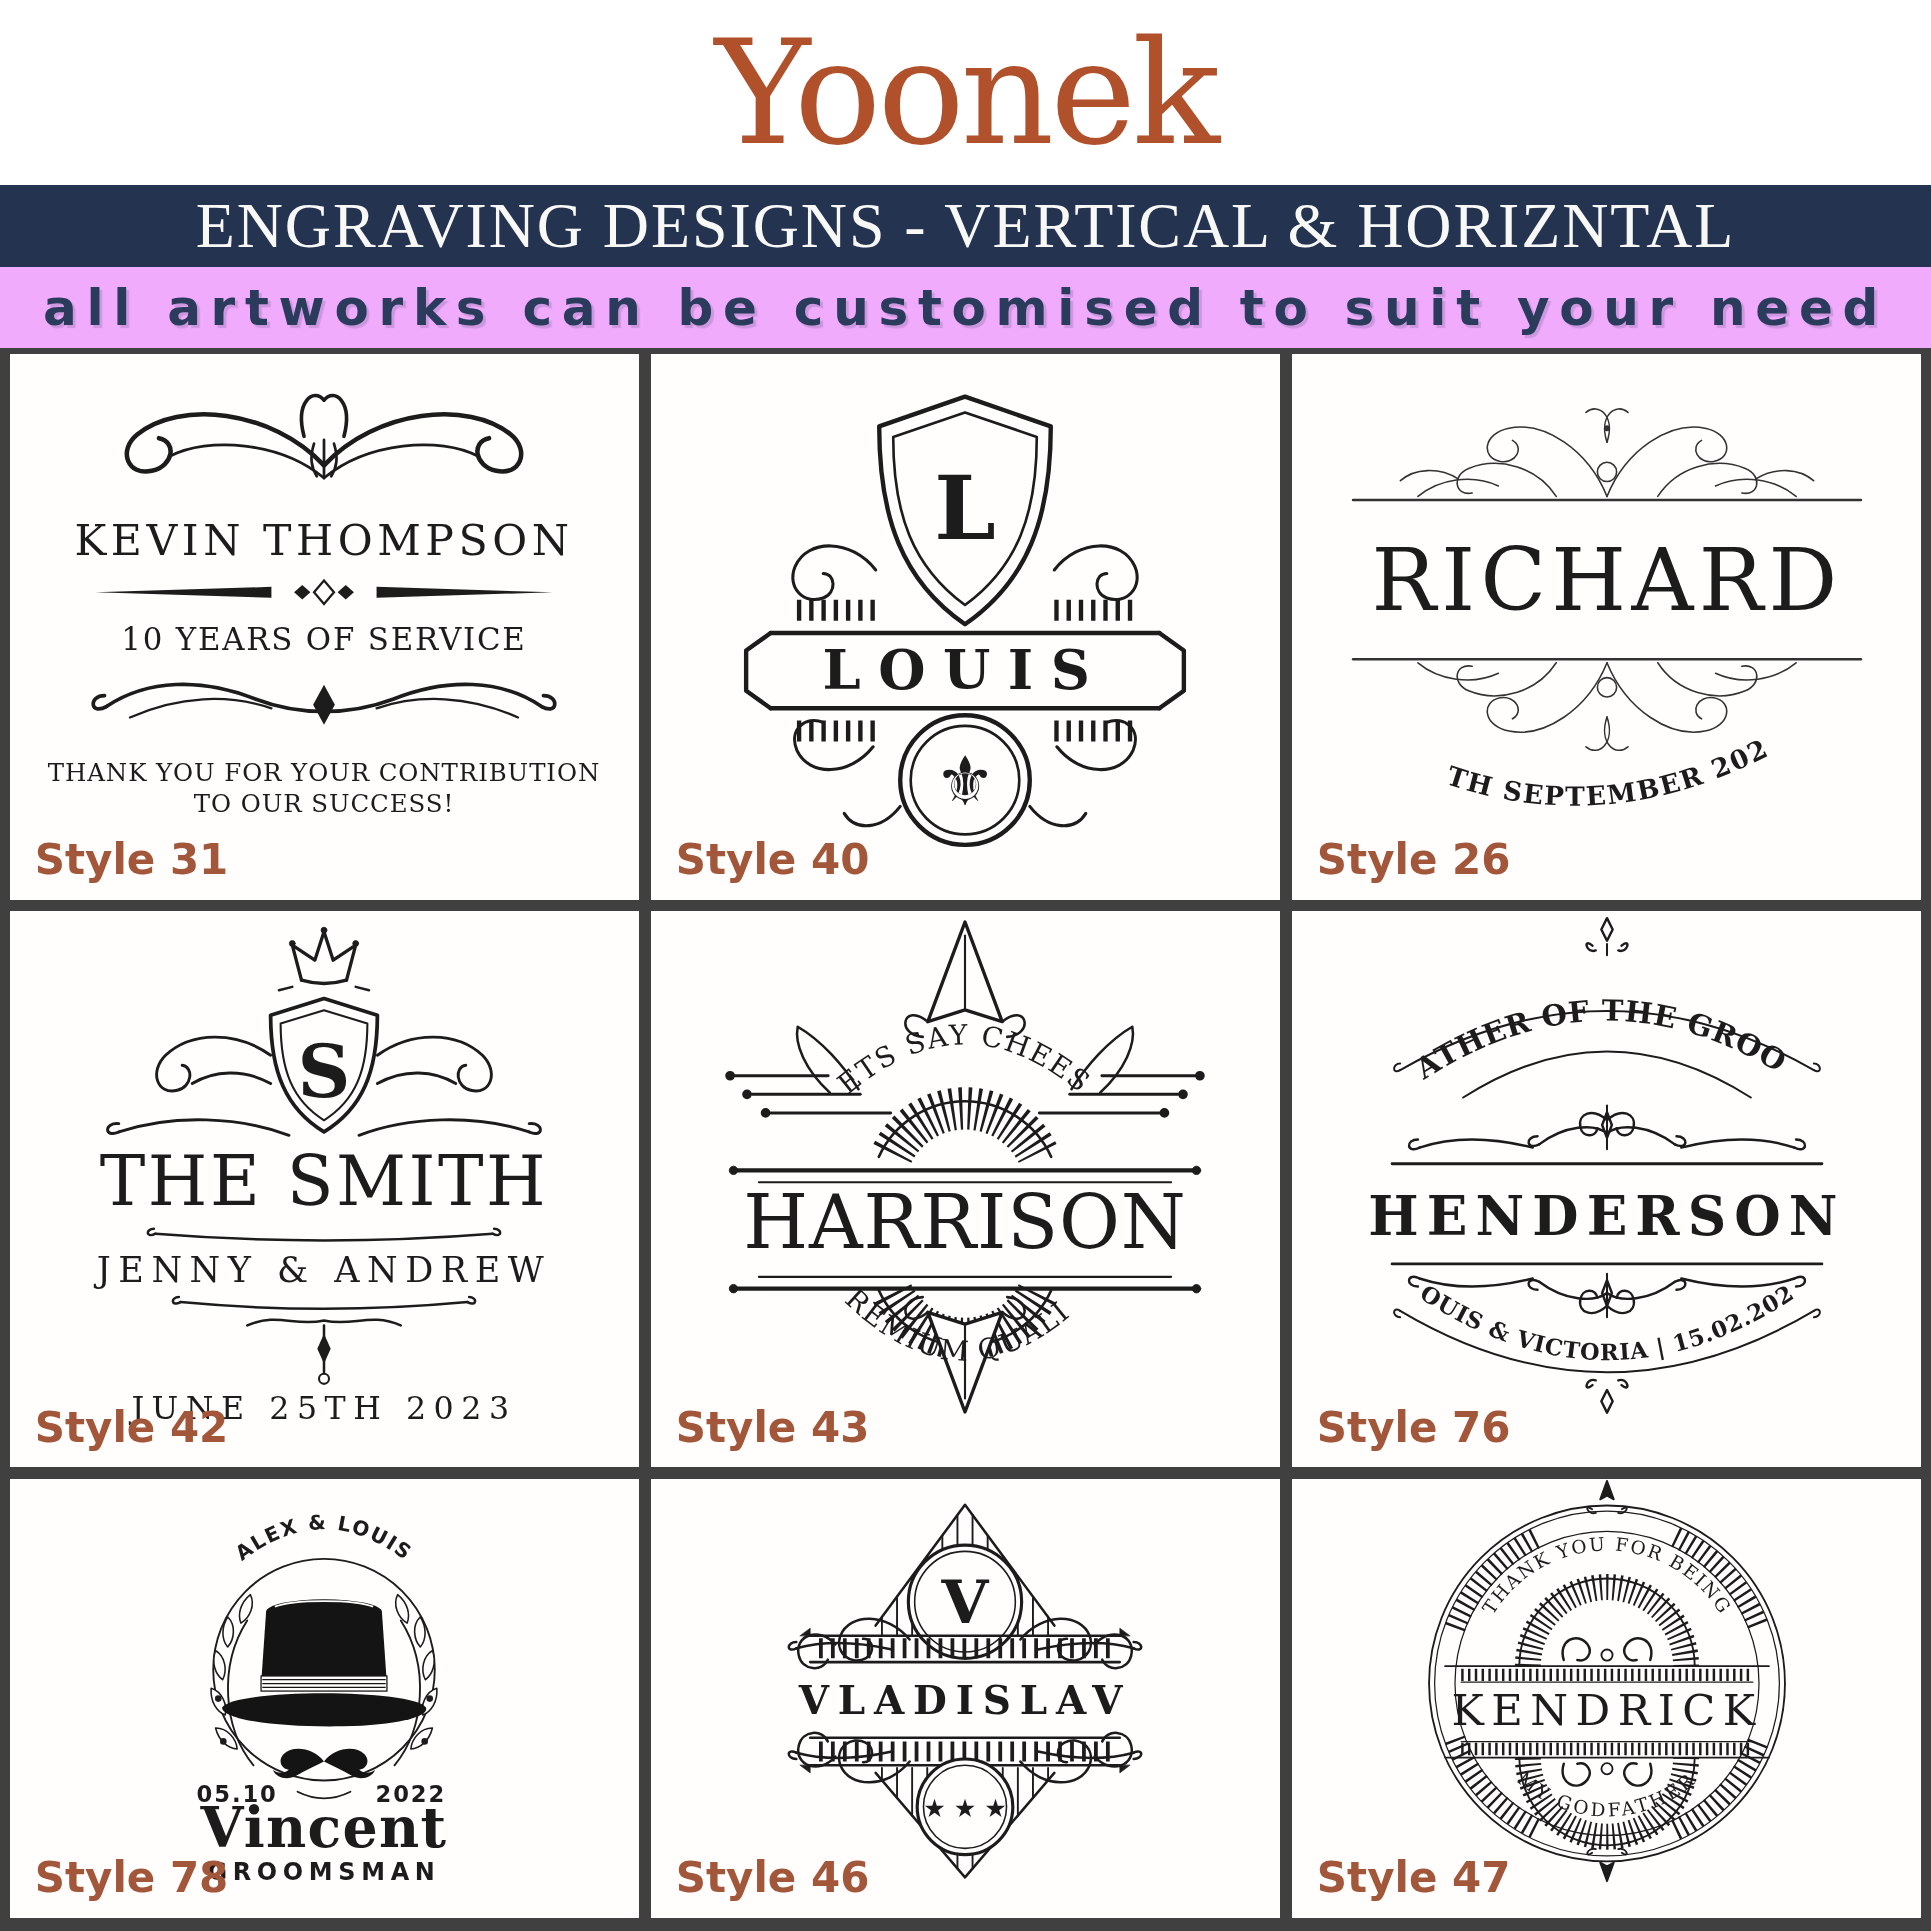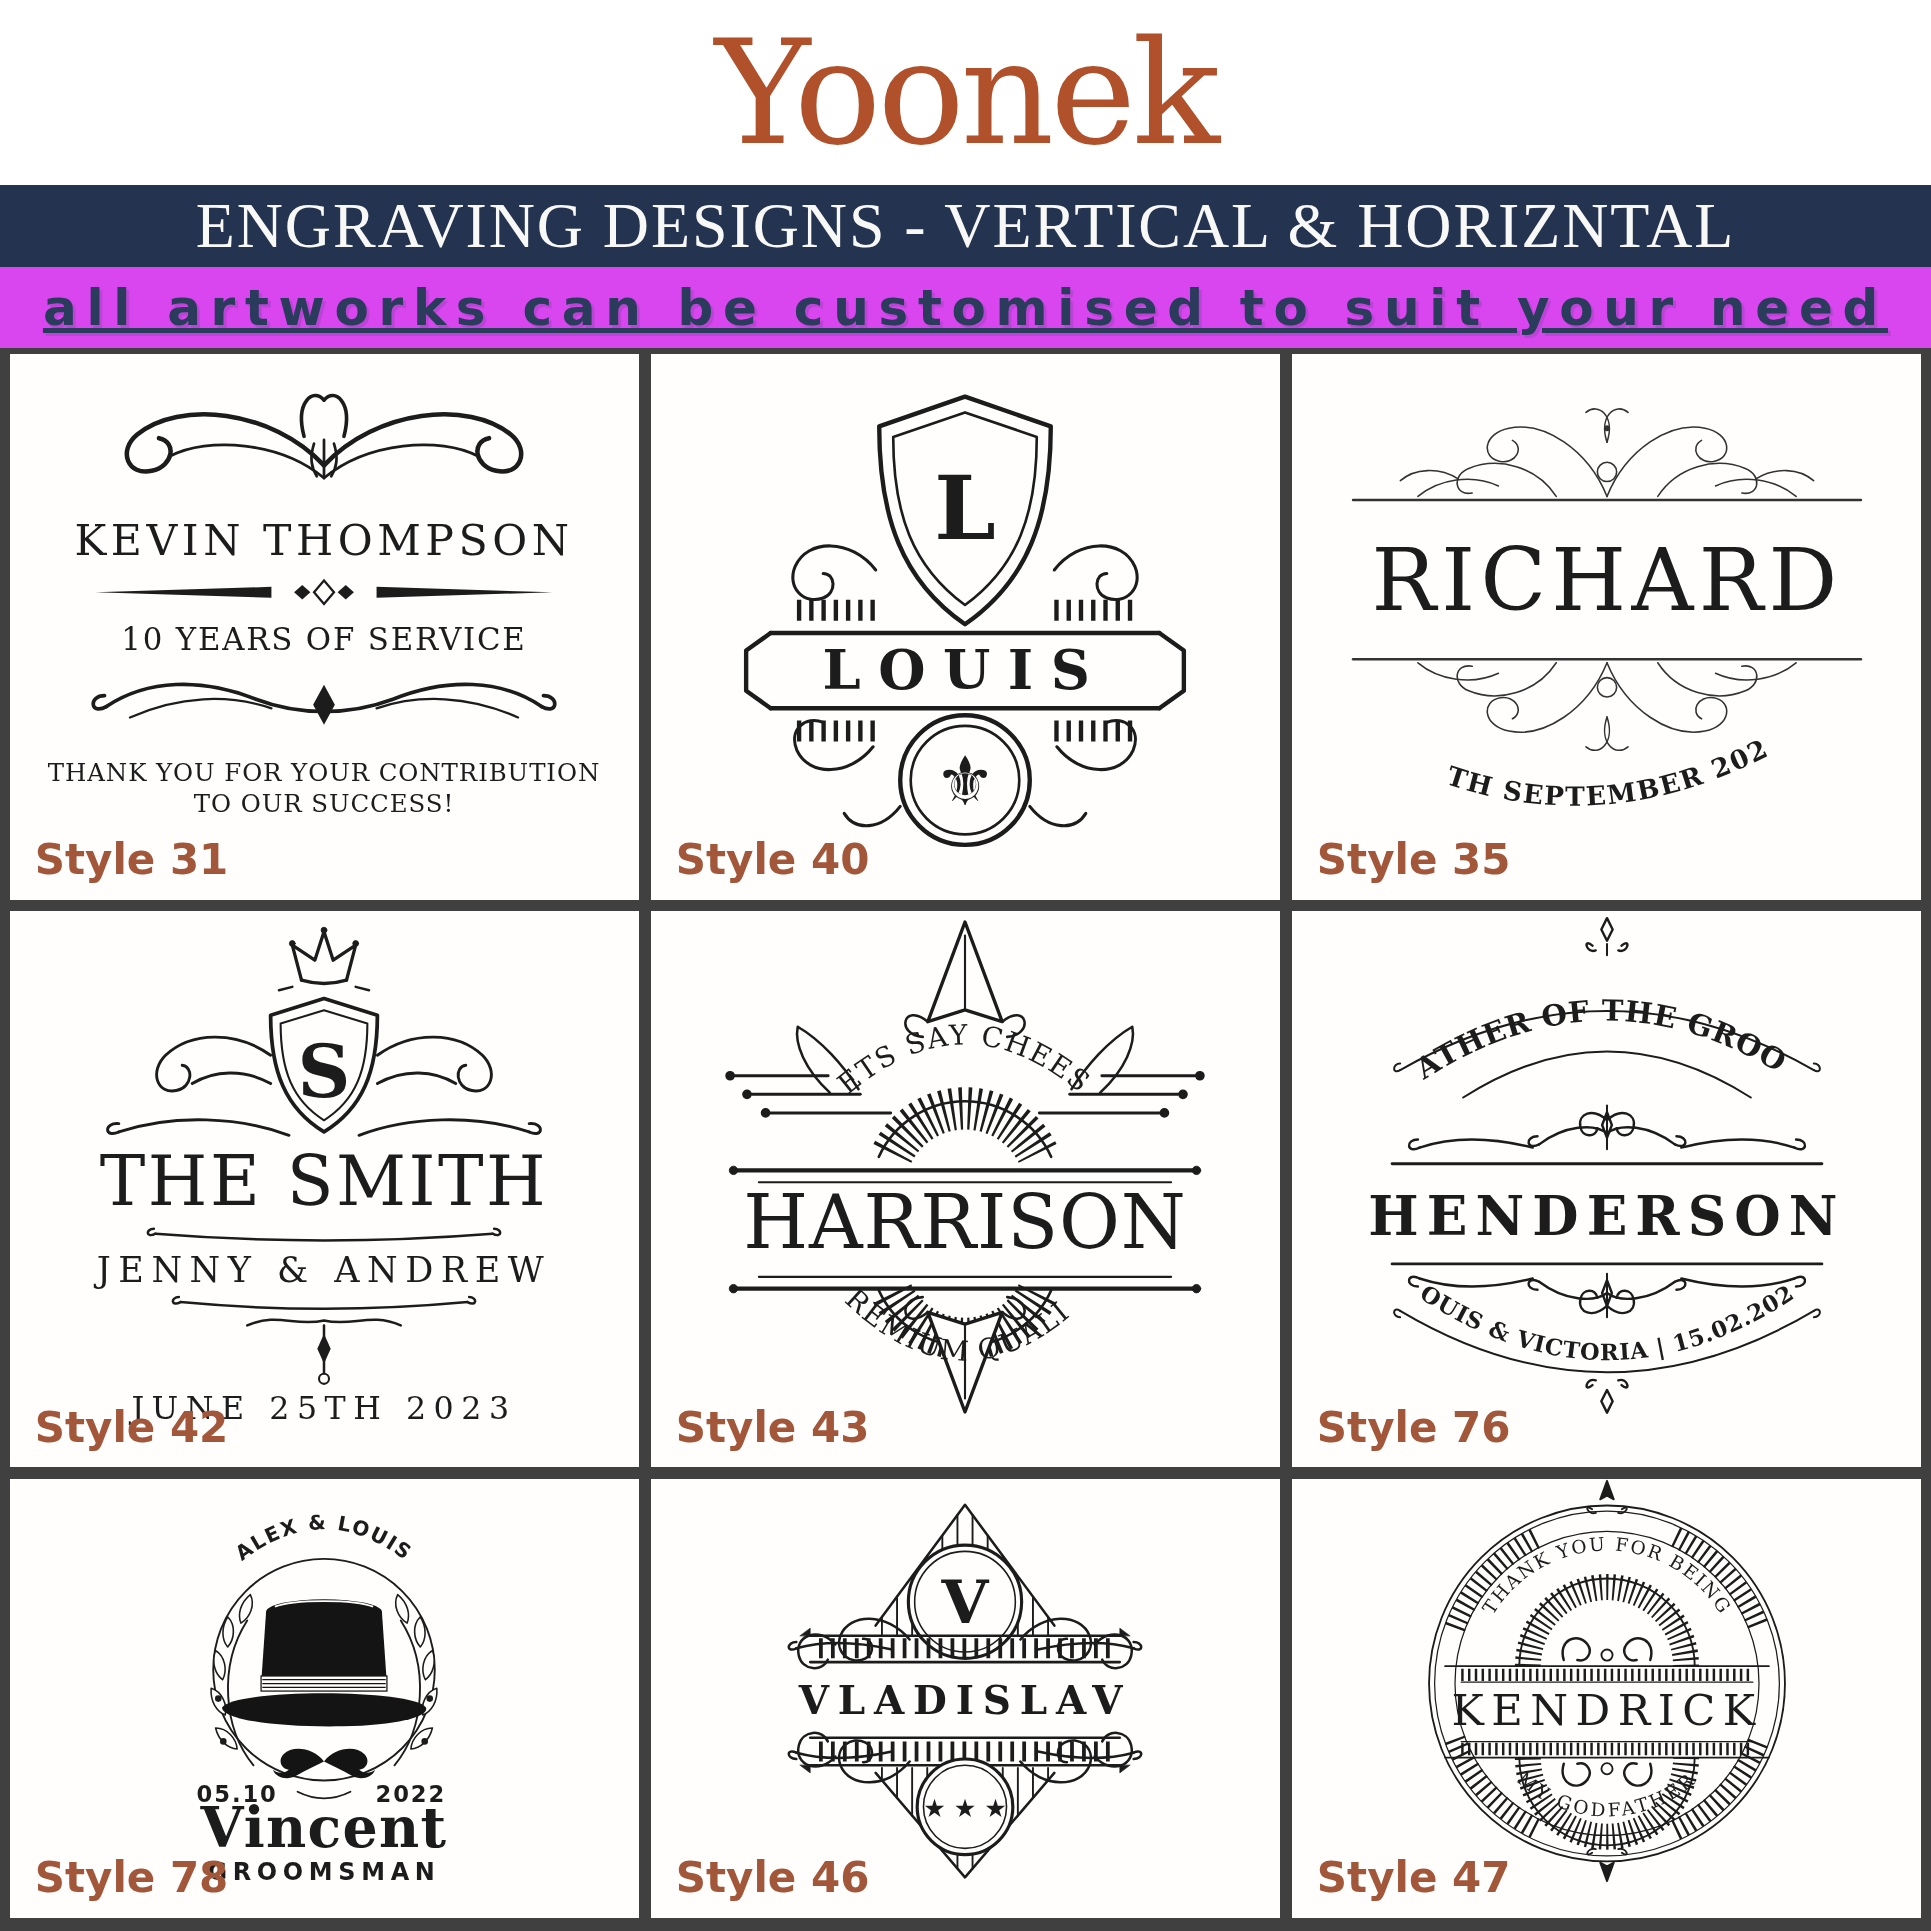--- a/index.html
+++ b/index.html
@@ -2,23 +2,23 @@
 <html><head>
 <meta charset="utf-8">
 <style>
   html,body{margin:0;padding:0;}
   body{width:1931px;height:1931px;background:#ffffff;font-family:"DejaVu Sans","Liberation Sans",sans-serif;}
   .page{width:1931px;height:1931px;display:flex;flex-direction:column;overflow:hidden;}
   .brand-row{height:185px;display:flex;align-items:center;justify-content:center;background:#fff;}
   .brand{font-family:"DejaVu Serif","Liberation Serif",serif;font-size:145px;line-height:1;color:#B0512C;font-weight:400;letter-spacing:-3.9px;margin:16px;}
   .banner{height:82px;background:#243350;color:#F8F8F6;display:flex;align-items:center;justify-content:center;
           font-family:"Liberation Serif","DejaVu Serif",serif;font-size:64px;letter-spacing:1.9px;white-space:nowrap;}
-  .tagline{height:81px;background:#d946ef;color:#2A3B5C;display:flex;align-items:center;justify-content:center;
+  .tagline{height:81px;background:#f0abfc;color:#2A3B5C;display:flex;align-items:center;justify-content:center;
            font-size:50px;letter-spacing:9.7px;font-weight:bold;white-space:nowrap;
-           text-shadow:2.9px 2.9px 1px rgba(42,59,92,0.18);text-decoration:underline;}
+           text-shadow:2.9px 2.9px 1px rgba(42,59,92,0.18);}
   .board{flex:1;background:#404040;padding:5.8px 9.7px 13.5px;display:grid;grid-template-columns:1fr 1fr 1fr;
          grid-template-rows:546px 556px 1fr;gap:11.6px;}
   .card{background:#FFFEFD;position:relative;overflow:hidden;}
   .design{position:absolute;left:50%;top:46%;transform:translate(-50%,-50%);height:93%;max-width:99%;display:block;}
   .style-label{position:absolute;left:25px;bottom:15.4px;font-size:42px;font-weight:bold;color:#A3573A;}
   .ink{stroke:#1c1c1c;fill:none;stroke-linecap:round;stroke-linejoin:round;}
   .fine{stroke:#333;fill:none;stroke-linecap:round;stroke-linejoin:round;}
   svg text{fill:#1c1c1c;}
   .ser{font-family:"DejaVu Serif","Liberation Serif",serif;}
   .san{font-family:"DejaVu Sans","Liberation Sans",sans-serif;}
@@ -139,21 +139,21 @@
           <path d="M444 368 C474 382 512 376 536 356"></path>
           <path d="M320 418 C310 448 330 464 344 452"></path>
           <path d="M320 418 C330 448 310 464 296 452"></path>
           <circle cx="320" cy="384" r="11"></circle>
         </g>
         <path id="p41" fill="none" stroke="none" d="M130 492 Q320 560 512 458"></path>
         <text class="ser" font-size="30" letter-spacing="2" font-weight="bold">
           <textPath href="#p41" startOffset="50%" text-anchor="middle">8TH SEPTEMBER 2022</textPath>
         </text>
       </svg>
-      <div class="style-label">Style 35</div>
+      <div class="style-label">Style 26</div>
     </section>
 
     <section class="card">
       <svg class="design" viewBox="0 0 620 620">
         <g class="ink">
           <path stroke-width="4" d="M283 86 L272 44 L299 62 L310 28 L321 62 L348 44 L337 86"></path>
           <path stroke-width="4" d="M283 86 Q310 94 337 86"></path>
           <circle cx="272" cy="42" r="3.5" fill="#1c1c1c"></circle>
           <circle cx="310" cy="26" r="3.5" fill="#1c1c1c"></circle>
           <circle cx="348" cy="42" r="3.5" fill="#1c1c1c"></circle>

